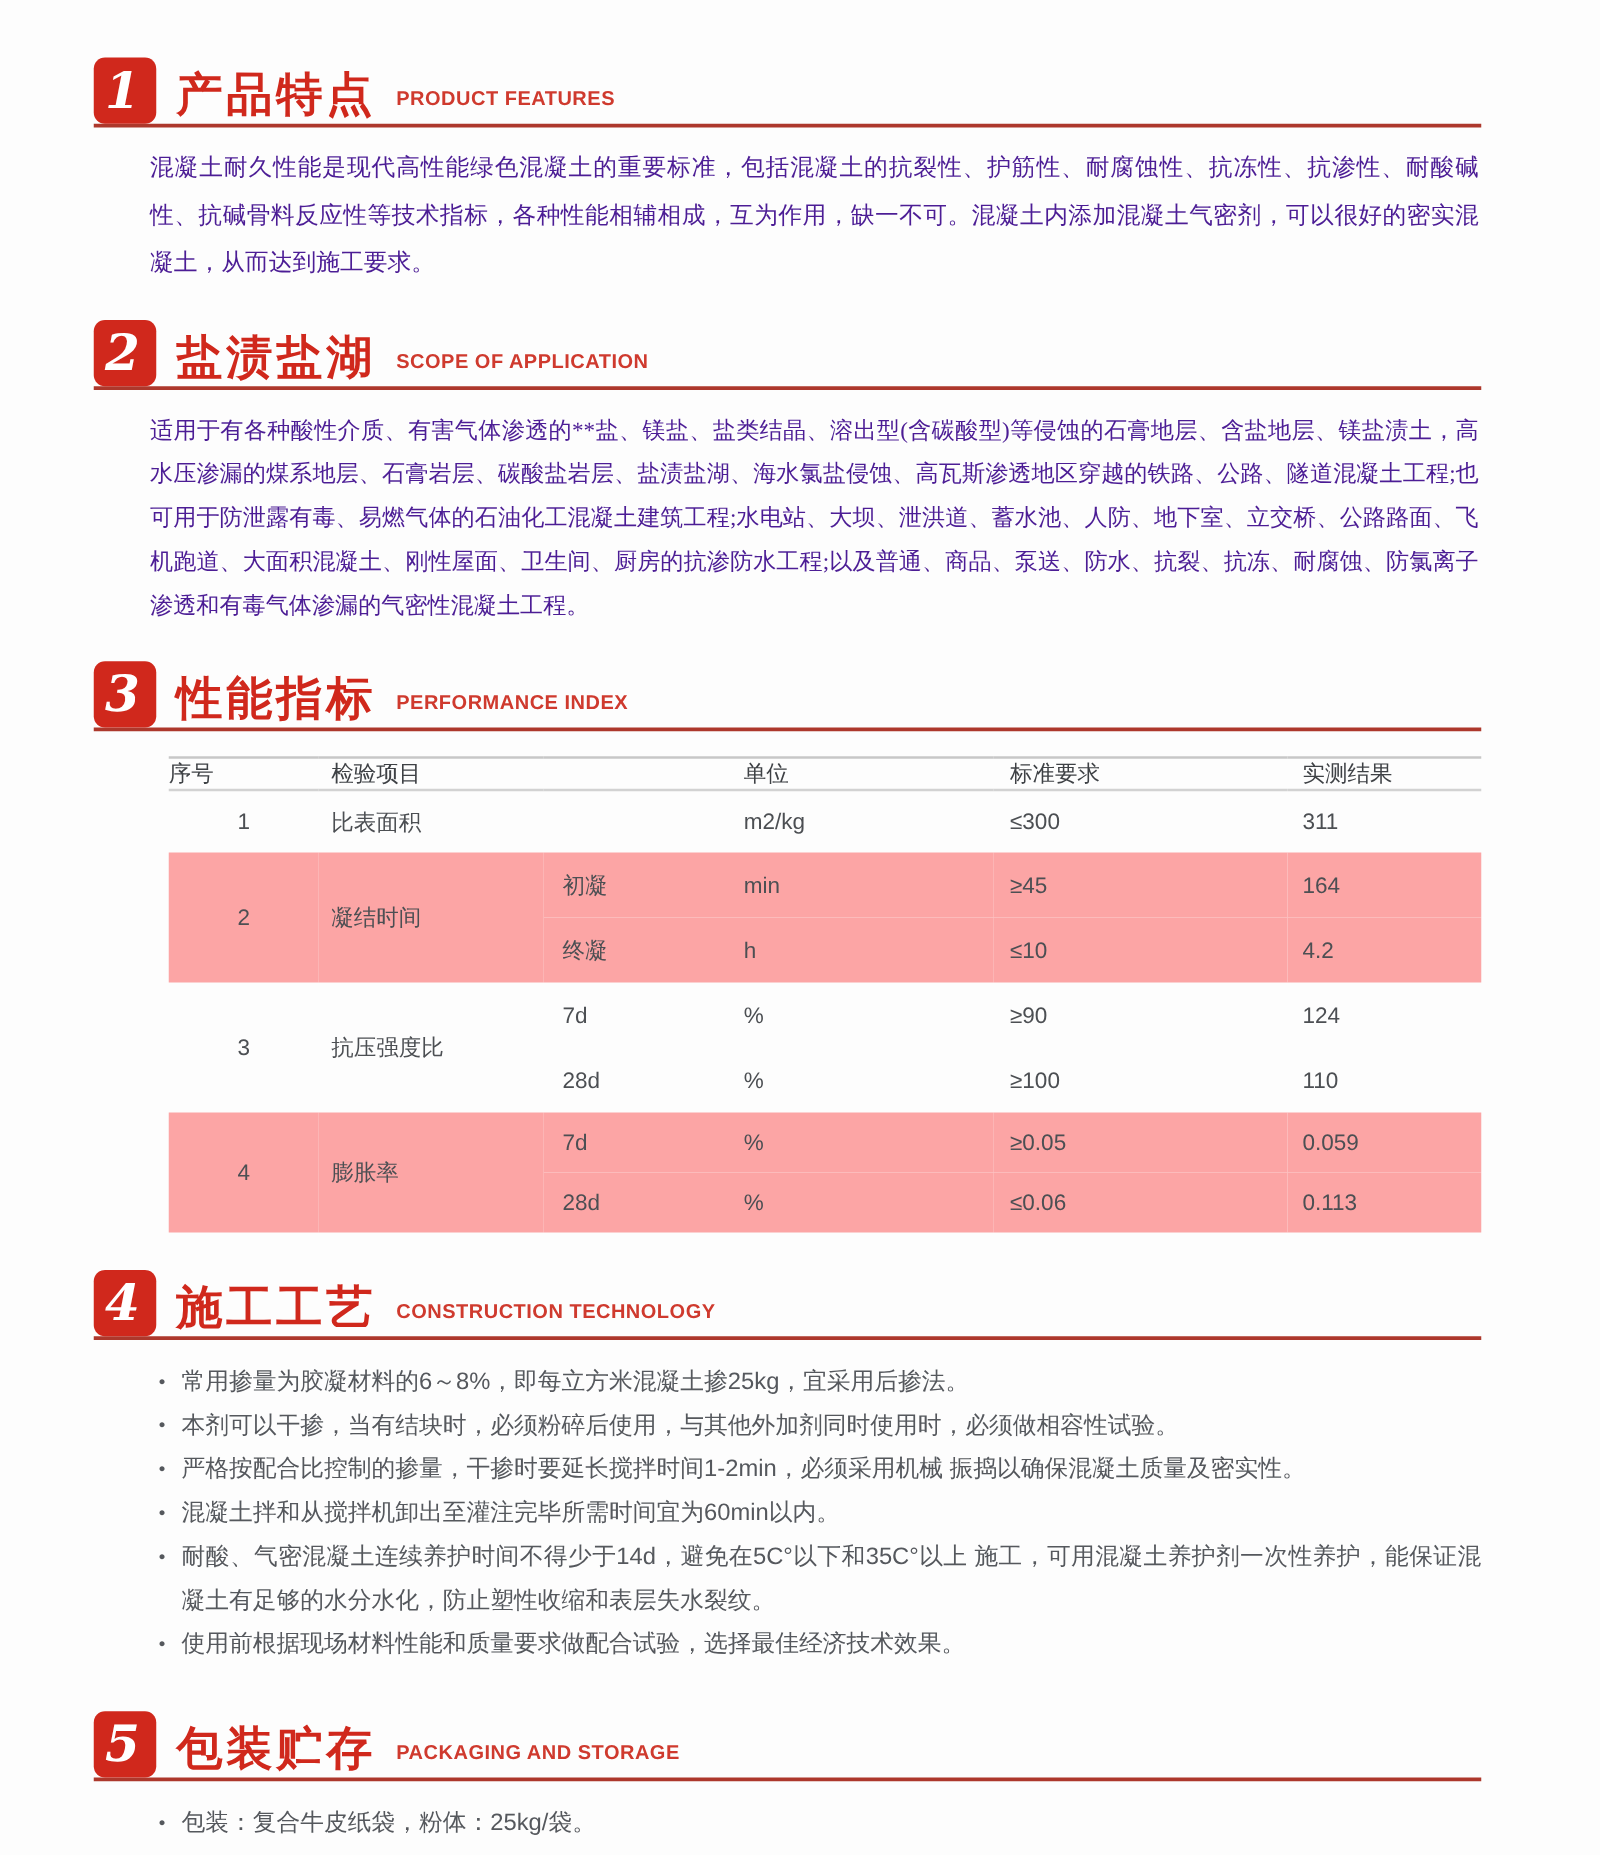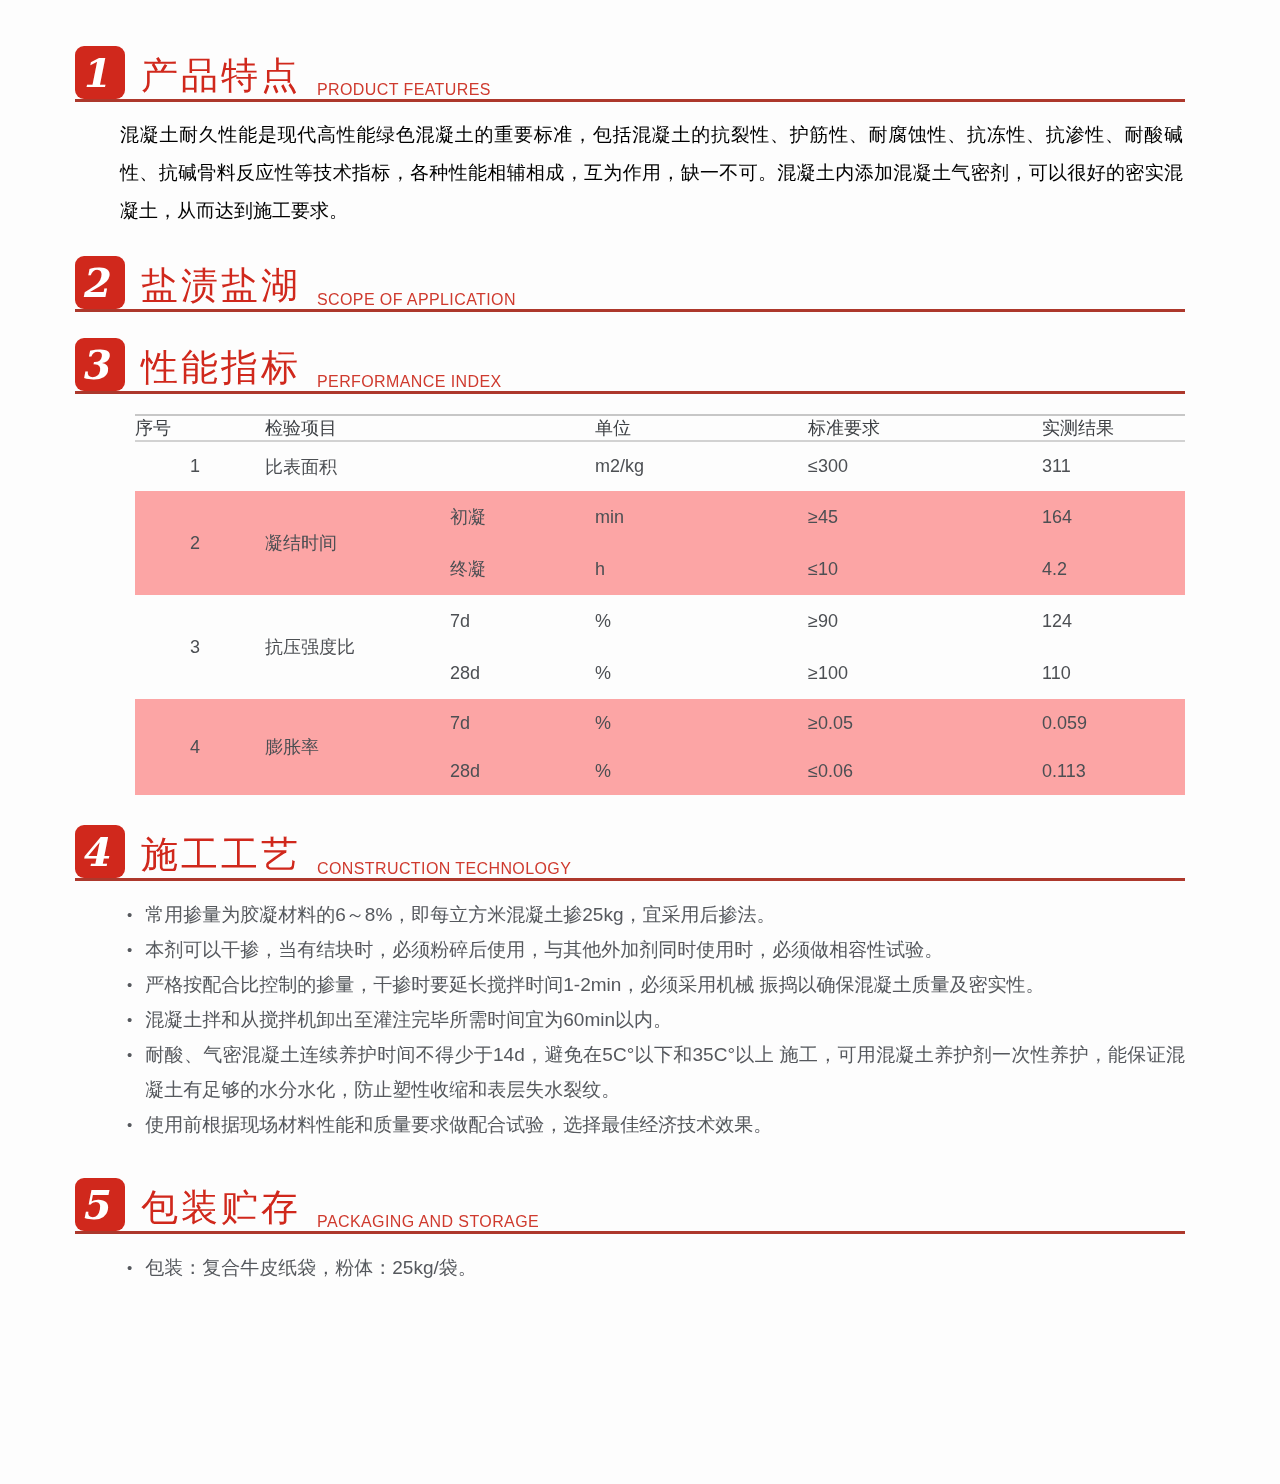--- a/index.html
+++ b/index.html
@@ -20,32 +20,32 @@
     width:50px; height:53px; flex:0 0 50px;
     background:#d0281c;
     border-radius:9px;
     display:flex; align-items:center; justify-content:center;
     font-family:"DejaVu Serif",serif;
     font-style:italic; font-weight:700;
     font-size:40px; color:#ffffff;
     padding-right:4px;
   }
   .sec-title {
-    font-size:37px; font-weight:400; color:#d0281c;
+    font-size:37px; font-weight:700; color:#d0281c;
     letter-spacing:3px; line-height:1; padding-bottom:5px;
   }
   .sec-sub {
-    font-size:16px; font-weight:400; color:#cf3a2e;
-    letter-spacing:0.4px; padding-bottom:0;
+    font-size:16px; font-weight:700; color:#cf3a2e;
+    letter-spacing:0.4px; padding-bottom:10px;
   }
   
   .para {
     margin:14px 2px 0 45px;
     font-size:19px; line-height:38px;
-    color:#000000; text-align:justify;font-family:Liberation Serif, serif;
+    color:#4c1d95; text-align:justify;font-family:Liberation Serif, serif;
   }
   .para.tight { font-size:18.5px; line-height:35px; margin-top:16px; }
   .sec { margin-top:0; }
   .sec + .sec { margin-top:26px; }
   .sec.gap-lg { margin-top:30px; }
   .sec.gap-xl { margin-top:36px; }
   
   table.perf {
     margin:20px 0 0 60px;
     width:1050px;
@@ -93,20 +93,21 @@
     </div>
     <p class="para">混凝土耐久性能是现代高性能绿色混凝土的重要标准，包括混凝土的抗裂性、护筋性、耐腐蚀性、抗冻性、抗渗性、耐酸碱性、抗碱骨料反应性等技术指标，各种性能相辅相成，互为作用，缺一不可。混凝土内添加混凝土气密剂，可以很好的密实混凝土，从而达到施工要求。</p>
   </section>
 
   <section class="sec">
     <div class="sec-head">
       <div class="badge">2</div>
       <div class="sec-title">盐渍盐湖</div>
       <div class="sec-sub">SCOPE OF APPLICATION</div>
     </div>
+    <p class="para tight">适用于有各种酸性介质、有害气体渗透的**盐、镁盐、盐类结晶、溶出型(含碳酸型)等侵蚀的石膏地层、含盐地层、镁盐渍土，高水压渗漏的煤系地层、石膏岩层、碳酸盐岩层、盐渍盐湖、海水氯盐侵蚀、高瓦斯渗透地区穿越的铁路、公路、隧道混凝土工程;也可用于防泄露有毒、易燃气体的石油化工混凝土建筑工程;水电站、大坝、泄洪道、蓄水池、人防、地下室、立交桥、公路路面、飞机跑道、大面积混凝土、刚性屋面、卫生间、厨房的抗渗防水工程;以及普通、商品、泵送、防水、抗裂、抗冻、耐腐蚀、防氯离子渗透和有毒气体渗漏的气密性混凝土工程。</p>
   </section>
 
   <section class="sec">
     <div class="sec-head">
       <div class="badge">3</div>
       <div class="sec-title">性能指标</div>
       <div class="sec-sub">PERFORMANCE INDEX</div>
     </div>
 
     <table class="perf">

